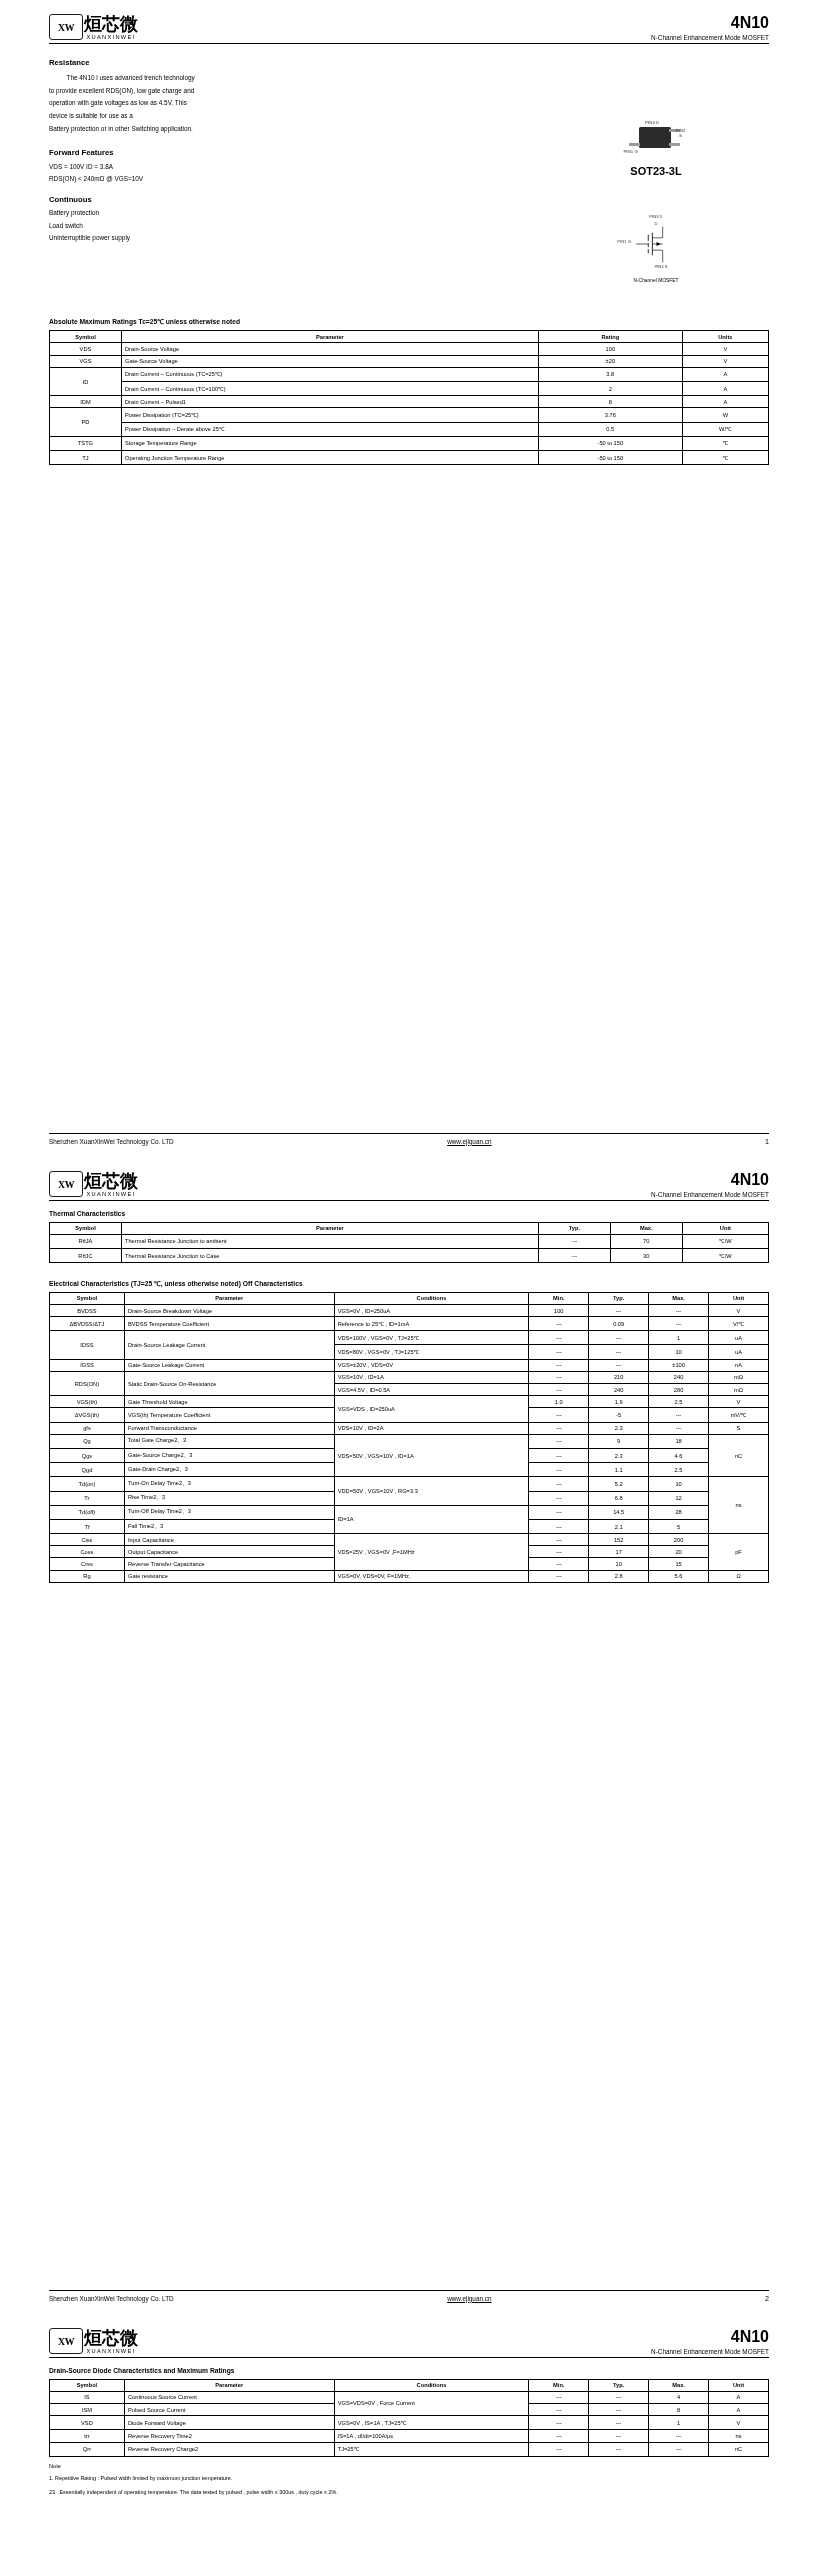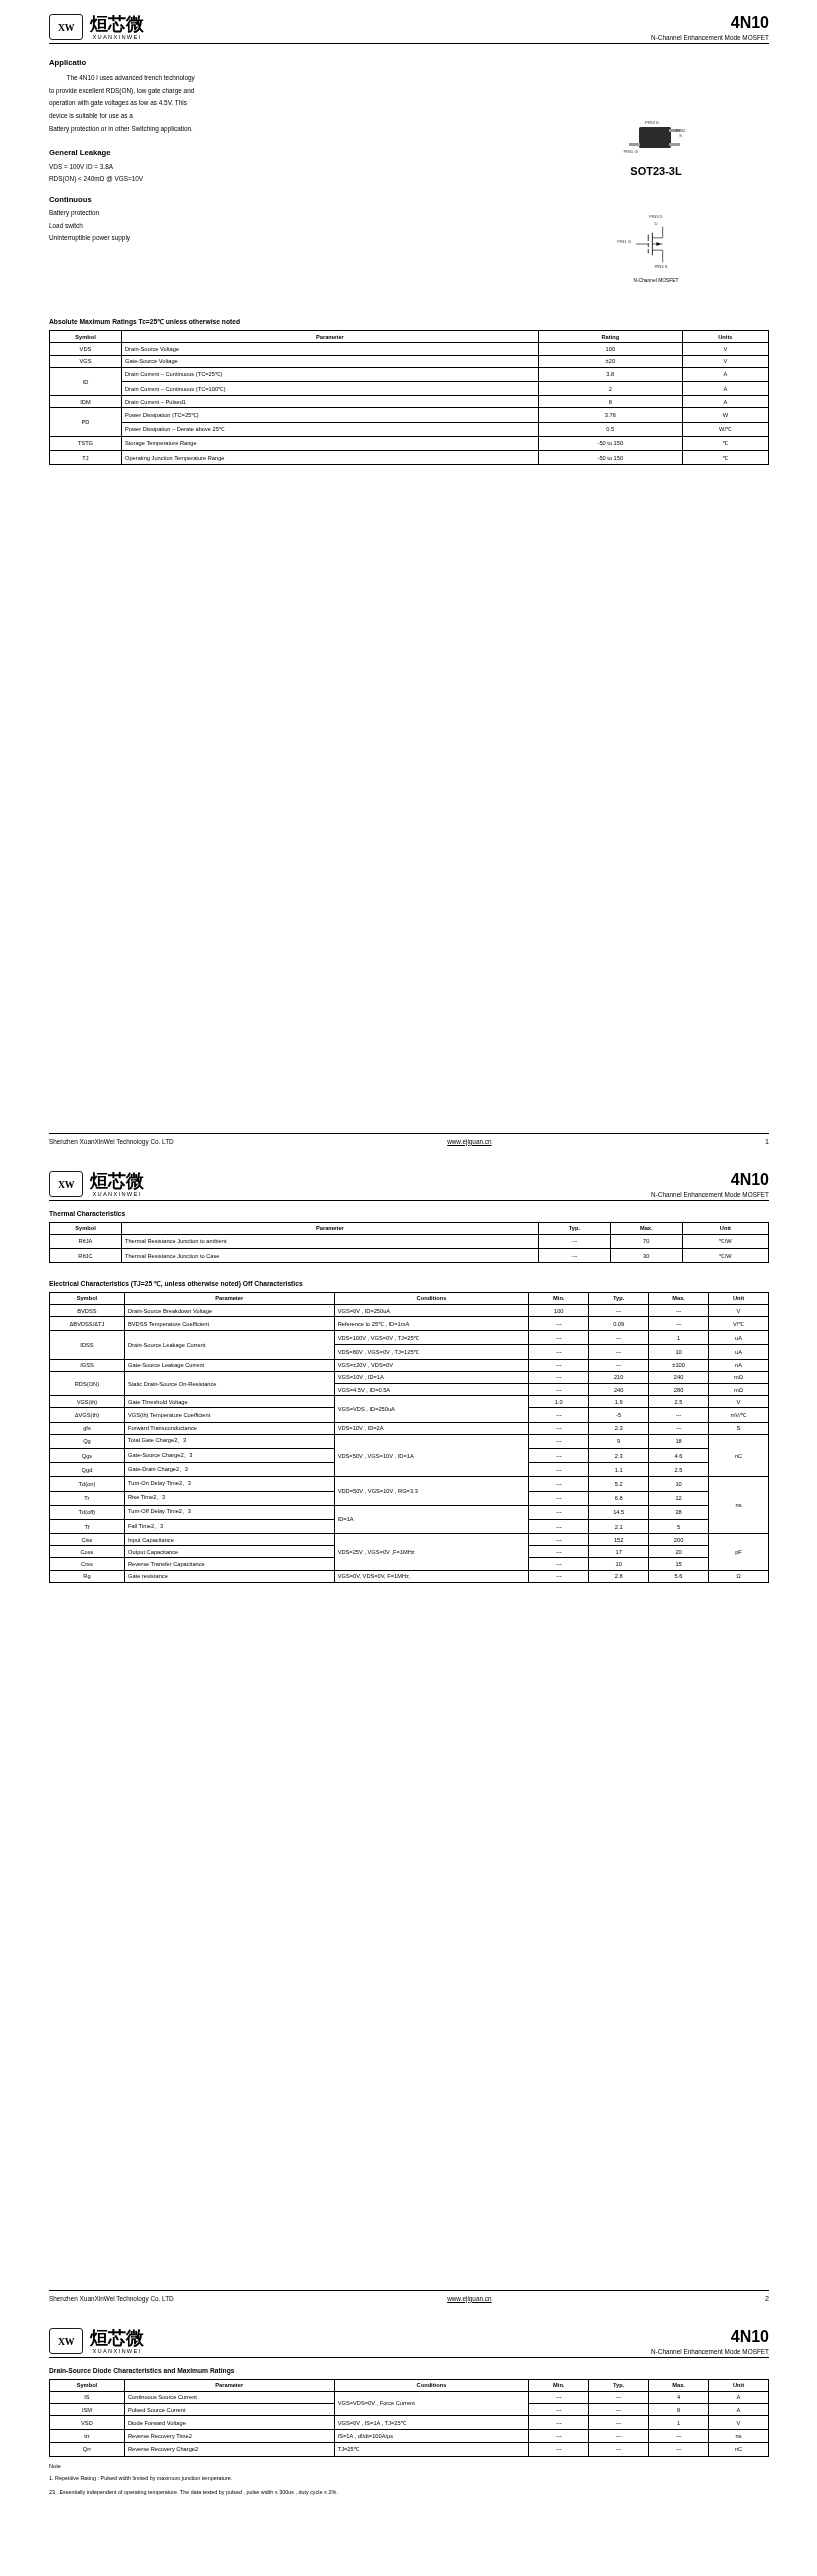--- a/index.html
+++ b/index.html
@@ -1,21 +1,21 @@
 <!DOCTYPE html>
 <html style="font-size:8.2px"><head>
 <meta charset="utf-8">
 <style>
   html,body{margin:0;padding:0;background:#fff;}
   body{font-family:"Liberation Sans",sans-serif;color:#000;}
   .page{width:818px;margin:0 auto;position:relative;}
   .sheet{width:818px;position:relative;padding:0;box-sizing:border-box;}
   
   .doc-header{display:flex;align-items:flex-start;justify-content:space-between;padding:14.4px 49px 0 49px;}
-  .logo{display:flex;align-items:center;gap:7px;}
+  .logo{display:flex;align-items:center;gap:1px;}
   .logo-mark{width:32px;height:24px;border:1px solid #1a1a1a;border-radius:3.1px;display:flex;align-items:center;justify-content:center;position:relative;}
   .logo-mark span{font-size:9.8px;font-weight:bold;letter-spacing:-0.5px;font-family:"Liberation Serif",serif;}
   .logo-cn{font-size:18px;font-weight:bold;line-height:1;font-family:"DejaVu Sans",sans-serif;}
   .logo-en{font-size:5.7px;letter-spacing:1.3px;text-align:center;margin-top:1.5px;font-family:"Liberation Sans",sans-serif;}
   .logo-text-wrap{display:flex;flex-direction:column;align-items:center;}
   .hdr-right{text-align:right;}
   .hdr-part{font-size:16px;font-weight:bold;line-height:1.1;}
   .hdr-sub{font-size:6.4px;margin-top:2.1px;}
   .hdr-rule{border:0;border-top:0.8px solid #000;margin:2.1px 49px 0 49px;}
   
@@ -67,28 +67,28 @@
       </div>
     </div>
     <div class="hdr-right">
       <div class="hdr-part">4N10</div>
       <div class="hdr-sub">N-Channel Enhancement Mode MOSFET</div>
     </div>
   </div>
   <hr class="hdr-rule">
 
   <div class="content" style="position:relative;">
-    <h2 class="sec">Applicatio</h2>
+    <h2 class="sec">Resistance</h2>
     <p class="body indent">The 4N10 l uses advanced trench technology</p>
     <p class="body">to provide excellent RDS(ON), low gate charge and</p>
     <p class="body">operation with gate voltages as low as 4.5V. This</p>
     <p class="body">device is suitable for use as a</p>
     <p class="body">Battery protection or in other Switching application.</p>
 
-    <h2 class="sec">General Leakage</h2>
+    <h2 class="sec">Forward Features</h2>
     <div class="feat">
       <p>VDS = 100V  ID = 3.8A</p>
       <p>RDS(ON) &lt; 240mΩ @ VGS=10V</p>
     </div>
 
     <h2 class="sec">Continuous</h2>
     <div class="feat">
       <p>Battery protection</p>
       <p>Load switch</p>
       <p>Uninterruptible power supply</p>

